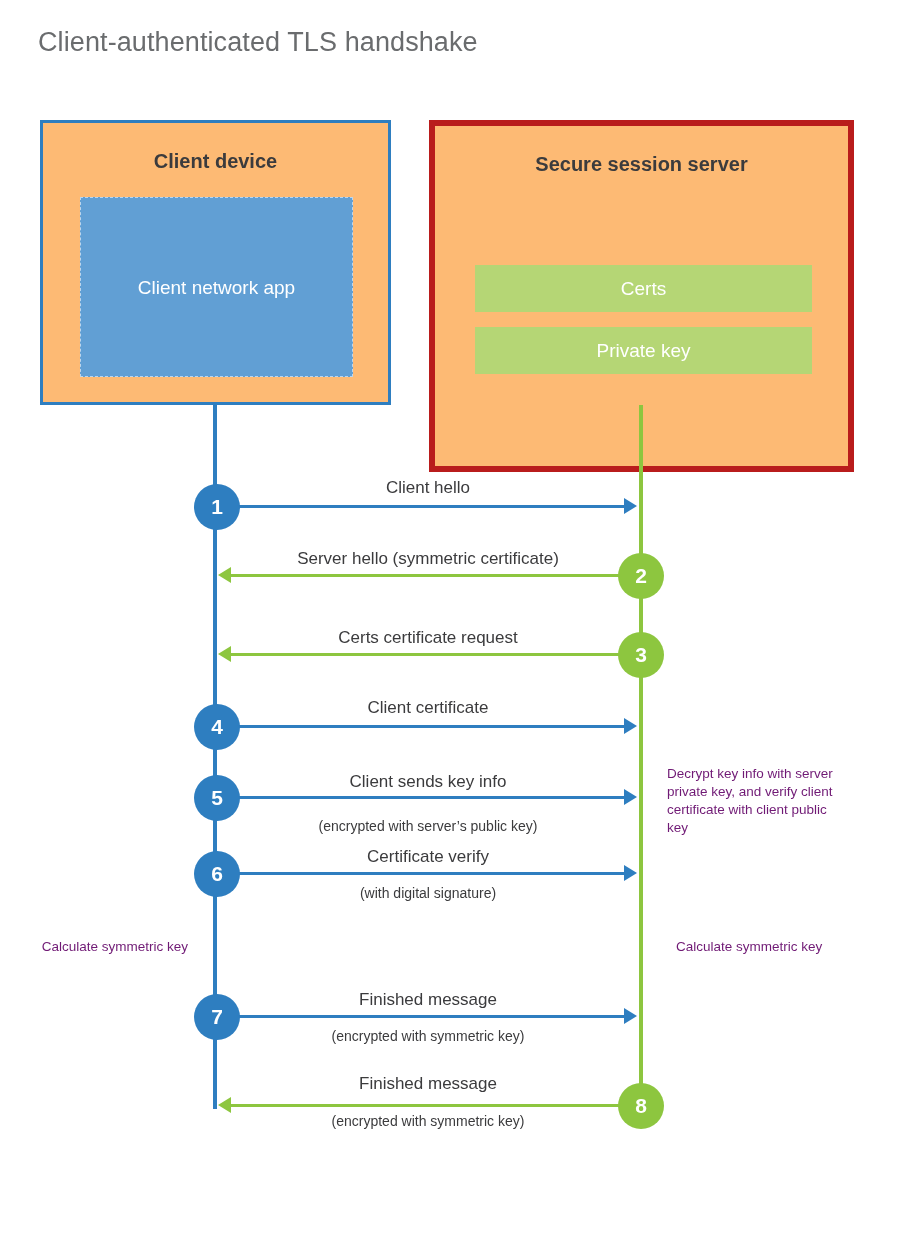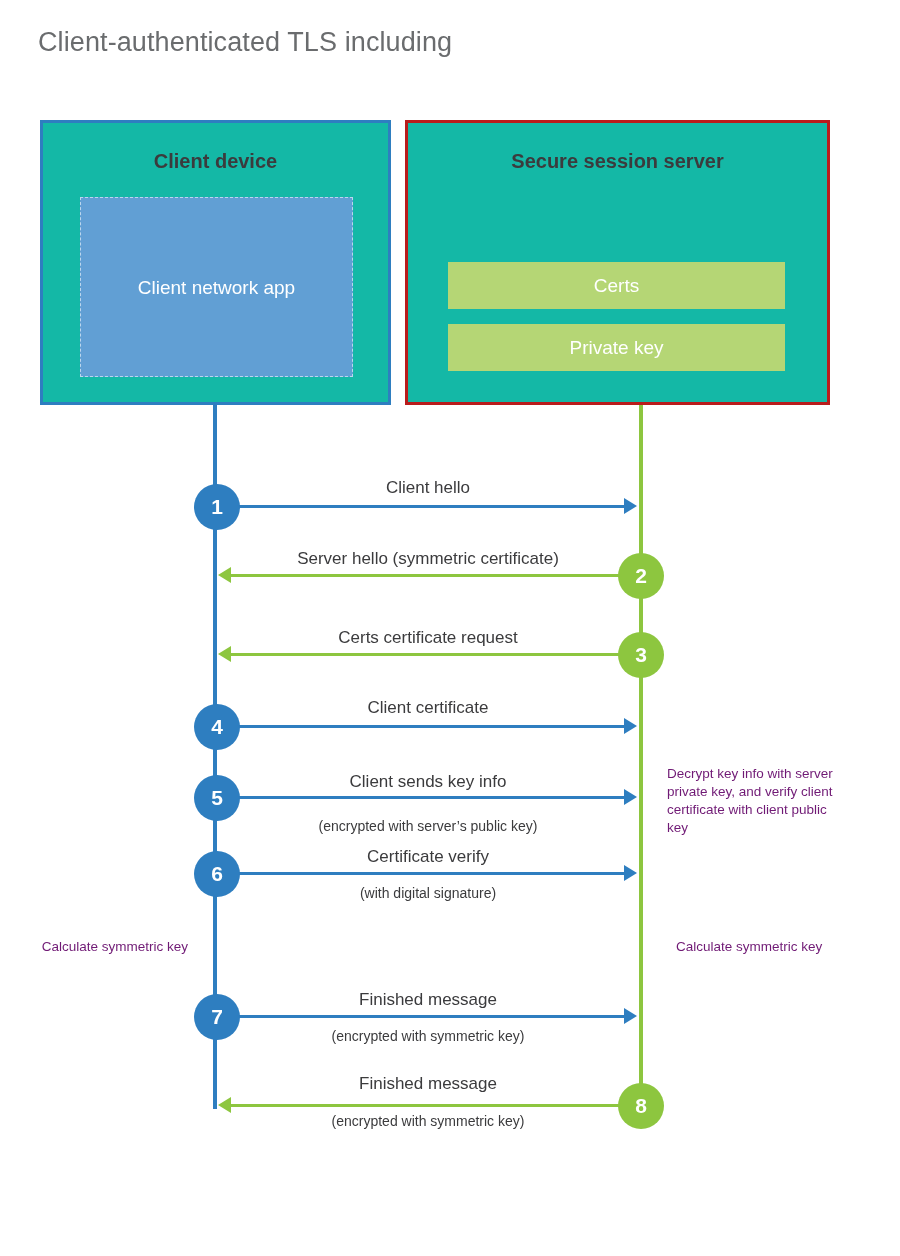--- a/index.html
+++ b/index.html
@@ -28,35 +28,35 @@
     font-weight: 400;
     color: #6a6c6e;
     letter-spacing: 0.1px;
     white-space: nowrap;
   }
 
   
   .party-box {
     position: absolute;
     box-sizing: border-box;
-    background: #14b8a6;
+    background: #fdba74;
   }
   .party-box.client {
     left: 40px;
     top: 120px;
     width: 351px;
     height: 285px;
     border: 3px solid #2e7ec0;
   }
   .party-box.server {
-    left: 405px;
+    left: 429px;
     top: 120px;
     width: 425px;
-    height: 285px;
-    border: 3px solid #b91c1c;
+    height: 352px;
+    border: 6px solid #b91c1c;
   }
   .party-title {
     position: absolute;
     left: 0;
     right: 0;
     top: 27px;
     text-align: center;
     font-size: 20px;
     font-weight: bold;
     color: #3b3b3d;
@@ -179,21 +179,21 @@
     font-weight: 400;
   }
   .side-note.right-align { text-align: right; }
   .side-note.left-align { text-align: left; }
 </style>
 </head>
 <body>
 
 <div id="canvas">
 
-  <div class="page-title">Client-authenticated TLS including</div>
+  <div class="page-title">Client-authenticated TLS handshake</div>
 
   <div class="party-box client">
     <div class="party-title">Client device</div>
     <div class="client-app">Client network app</div>
   </div>
 
   <div class="party-box server">
     <div class="party-title">Secure session server</div>
     <div class="server-bar b2">Private key</div>
     <div class="server-bar b1">Certs</div>

